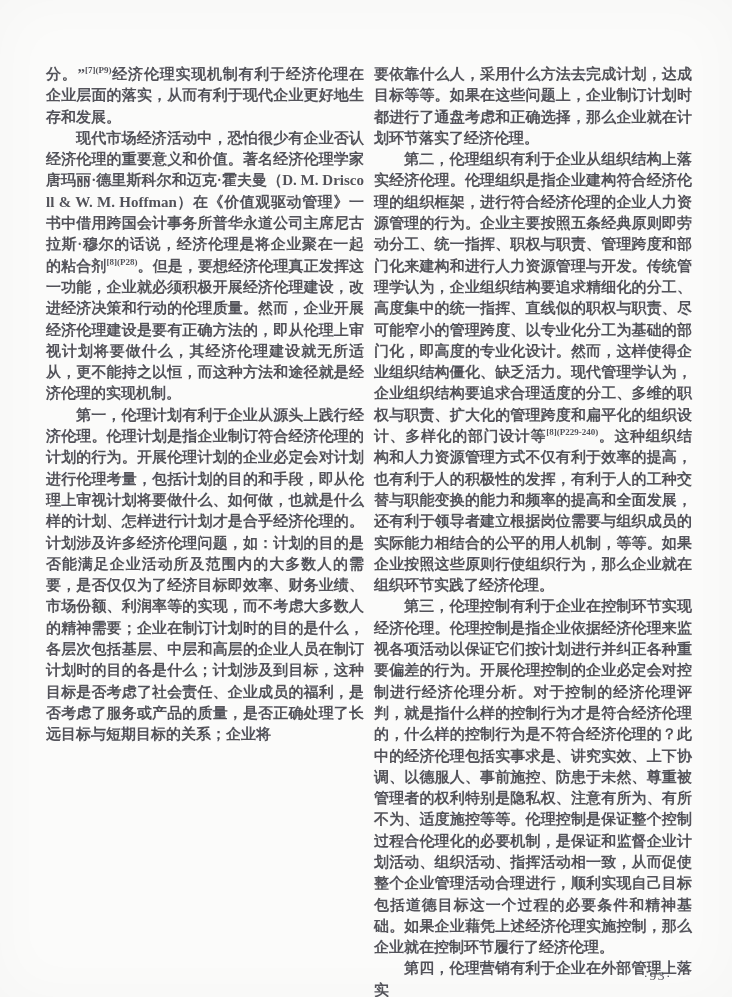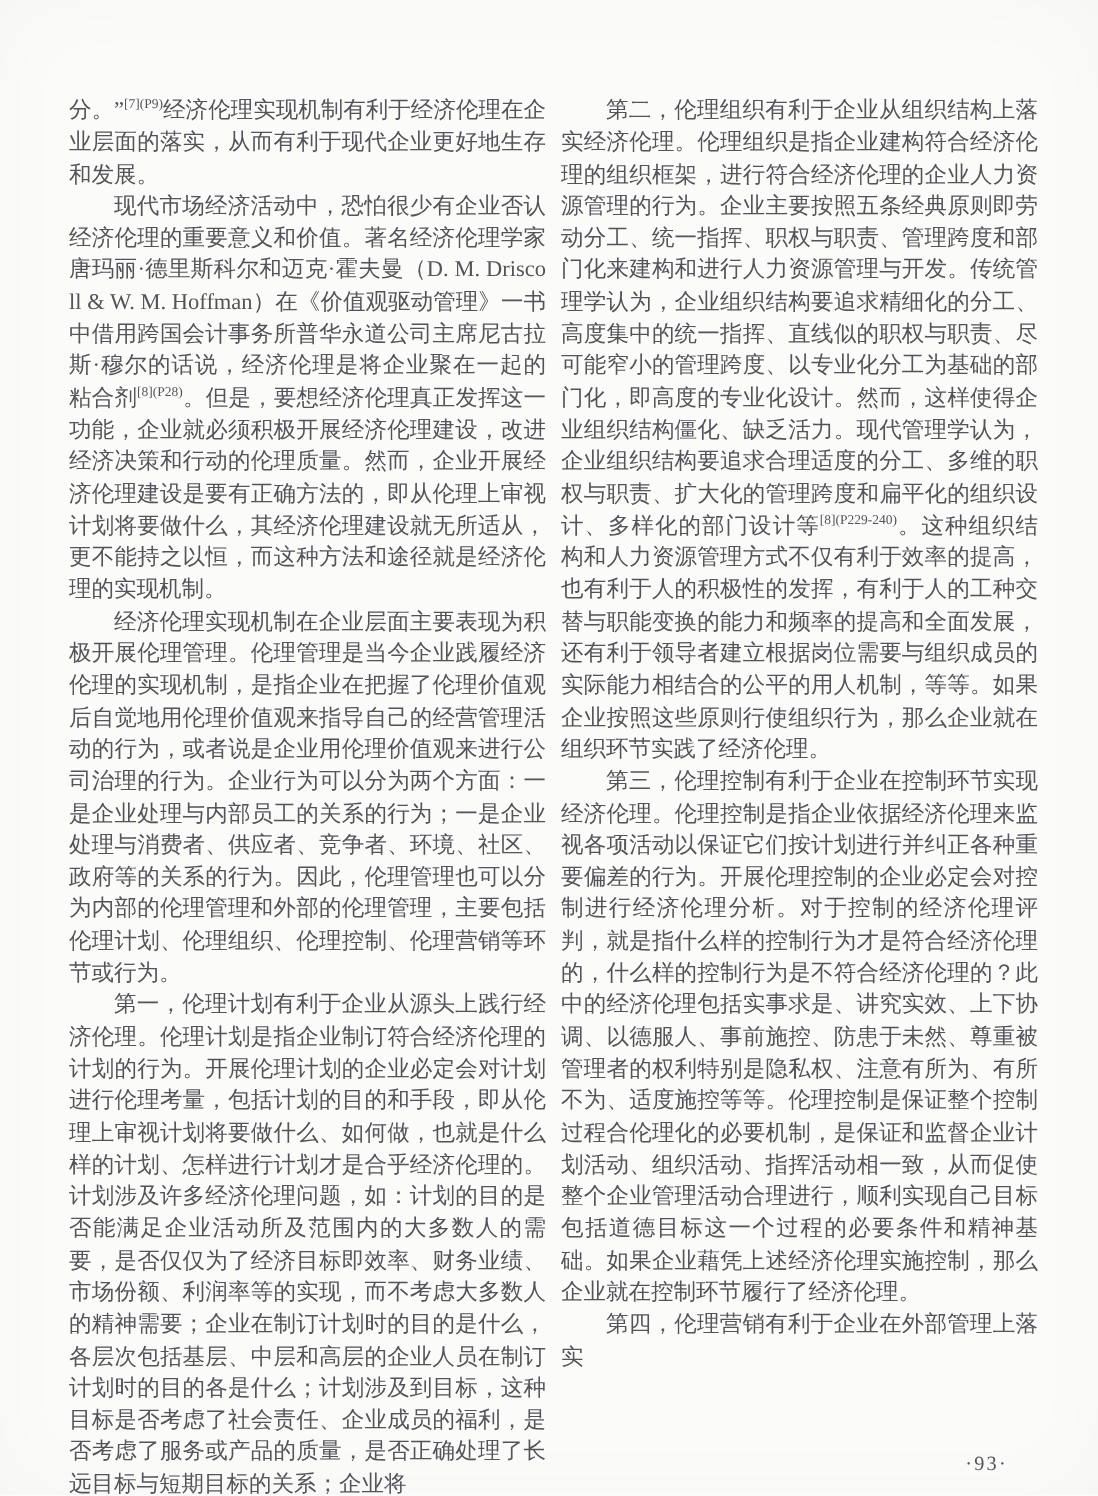--- a/index.html
+++ b/index.html
@@ -33,20 +33,21 @@
     font-size: 15px;
     line-height: 21.3px;
     text-align: justify;
     text-justify: inter-ideograph;
   }
   .col p {
     margin: 0;
     padding: 0;
     text-indent: 2em;
     word-break: break-all;
+    font-weight: bold;
   }
   .col p.noindent {
     text-indent: 0;
   }
   sup.cite {
     font-size: 9px;
     line-height: 0;
     vertical-align: super;
     letter-spacing: 0;
   }
@@ -60,23 +61,23 @@
   }
 </style>
 </head>
 <body>
 
 <div class="page">
   <div class="columns">
     <div class="col">
         <p class="noindent"><span>分。”</span><sup class="cite">[7](P9)</sup><span>经济伦理实现机制有利于经济伦理在企业层面的落实，从而有利于现代企业更好地生存和发展。</span></p>
         <p><span>现代市场经济活动中，恐怕很少有企业否认经济伦理的重要意义和价值。著名经济伦理学家唐玛丽·德里斯科尔和迈克·霍夫曼（D. M. Driscoll &amp; W. M. Hoffman）在《价值观驱动管理》一书中借用跨国会计事务所普华永道公司主席尼古拉斯·穆尔的话说，经济伦理是将企业聚在一起的粘合剂</span><sup class="cite">[8](P28)</sup><span>。但是，要想经济伦理真正发挥这一功能，企业就必须积极开展经济伦理建设，改进经济决策和行动的伦理质量。然而，企业开展经济伦理建设是要有正确方法的，即从伦理上审视计划将要做什么，其经济伦理建设就无所适从，更不能持之以恒，而这种方法和途径就是经济伦理的实现机制。</span></p>
-        <p><span>经济伦理实现机制在企业层面主要表现为积极开展伦理管理。伦理管理是当今企业践履经济伦理的实现机制，是指企业在把握了伦理价值观后自觉地用伦理价值观来指导自己的经营管理活动的行为，或者说是企业用伦理价值观来进行公司治理的行为。企业行为可以分为两个方面：一是企业处理与内部员工的关系的行为；一是企业处理与消费者、供应者、竞争者、环境、社区、政府等的关系的行为。因此，伦理管理也可以分为内部的伦理管理和外部的伦理管理，主要包括伦理计划、伦理组织、伦理控制、伦理营销等环节或行为。</span></p>
         <p><span>第一，伦理计划有利于企业从源头上践行经济伦理。伦理计划是指企业制订符合经济伦理的计划的行为。开展伦理计划的企业必定会对计划进行伦理考量，包括计划的目的和手段，即从伦理上审视计划将要做什么、如何做，也就是什么样的计划、怎样进行计划才是合乎经济伦理的。计划涉及许多经济伦理问题，如：计划的目的是否能满足企业活动所及范围内的大多数人的需要，是否仅仅为了经济目标即效率、财务业绩、市场份额、利润率等的实现，而不考虑大多数人的精神需要；企业在制订计划时的目的是什么，各层次包括基层、中层和高层的企业人员在制订计划时的目的各是什么；计划涉及到目标，这种目标是否考虑了社会责任、企业成员的福利，是否考虑了服务或产品的质量，是否正确处理了长远目标与短期目标的关系；企业将</span></p>
       </div>
     <div class="col">
+        <p class="noindent"><span>要依靠什么人，采用什么方法去完成计划，达成目标等等。如果在这些问题上，企业制订计划时都进行了通盘考虑和正确选择，那么企业就在计划环节落实了经济伦理。</span></p>
         <p><span>第二，伦理组织有利于企业从组织结构上落实经济伦理。伦理组织是指企业建构符合经济伦理的组织框架，进行符合经济伦理的企业人力资源管理的行为。企业主要按照五条经典原则即劳动分工、统一指挥、职权与职责、管理跨度和部门化来建构和进行人力资源管理与开发。传统管理学认为，企业组织结构要追求精细化的分工、高度集中的统一指挥、直线似的职权与职责、尽可能窄小的管理跨度、以专业化分工为基础的部门化，即高度的专业化设计。然而，这样使得企业组织结构僵化、缺乏活力。现代管理学认为，企业组织结构要追求合理适度的分工、多维的职权与职责、扩大化的管理跨度和扁平化的组织设计、多样化的部门设计等</span><sup class="cite">[8](P229-240)</sup><span>。这种组织结构和人力资源管理方式不仅有利于效率的提高，也有利于人的积极性的发挥，有利于人的工种交替与职能变换的能力和频率的提高和全面发展，还有利于领导者建立根据岗位需要与组织成员的实际能力相结合的公平的用人机制，等等。如果企业按照这些原则行使组织行为，那么企业就在组织环节实践了经济伦理。</span></p>
         <p><span>第三，伦理控制有利于企业在控制环节实现经济伦理。伦理控制是指企业依据经济伦理来监视各项活动以保证它们按计划进行并纠正各种重要偏差的行为。开展伦理控制的企业必定会对控制进行经济伦理分析。对于控制的经济伦理评判，就是指什么样的控制行为才是符合经济伦理的，什么样的控制行为是不符合经济伦理的？此中的经济伦理包括实事求是、讲究实效、上下协调、以德服人、事前施控、防患于未然、尊重被管理者的权利特别是隐私权、注意有所为、有所不为、适度施控等等。伦理控制是保证整个控制过程合伦理化的必要机制，是保证和监督企业计划活动、组织活动、指挥活动相一致，从而促使整个企业管理活动合理进行，顺利实现自己目标包括道德目标这一个过程的必要条件和精神基础。如果企业藉凭上述经济伦理实施控制，那么企业就在控制环节履行了经济伦理。</span></p>
         <p><span>第四，伦理营销有利于企业在外部管理上落实</span></p>
       </div>
   </div>
   <div class="footer-pagenum">·93·</div>
 </div>
 
 </body></html>

